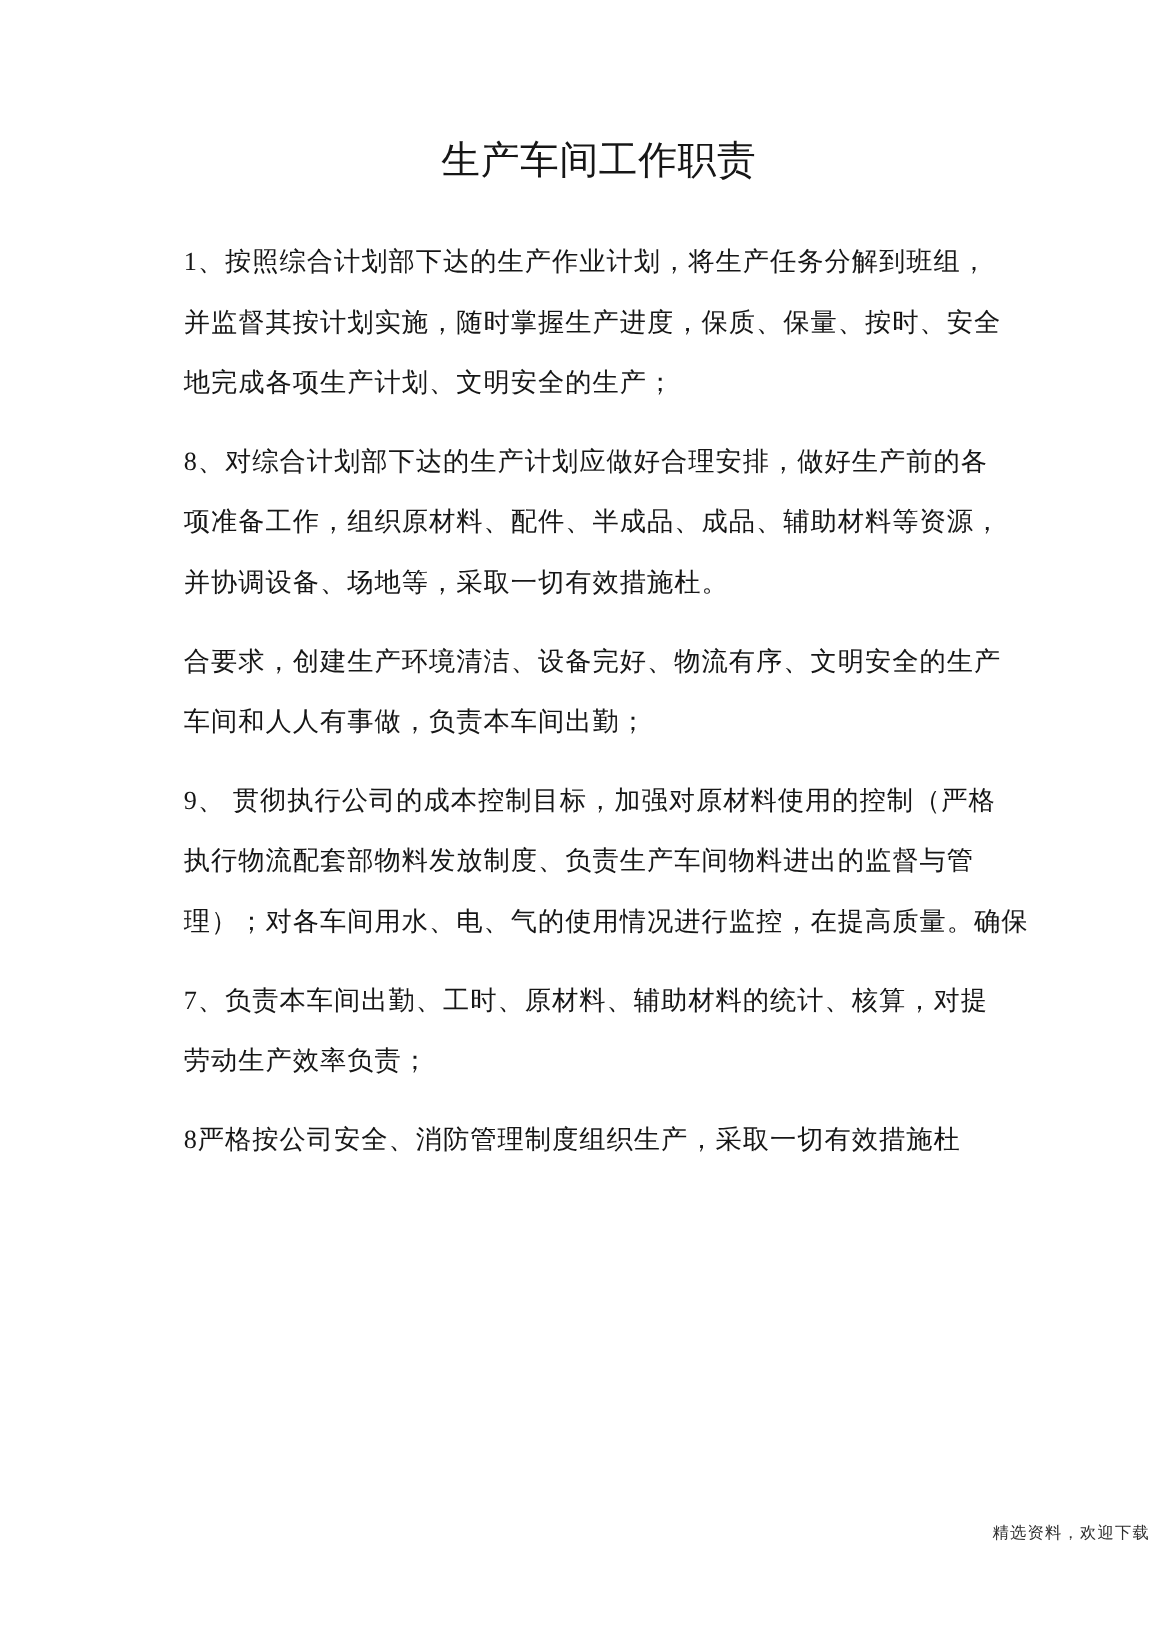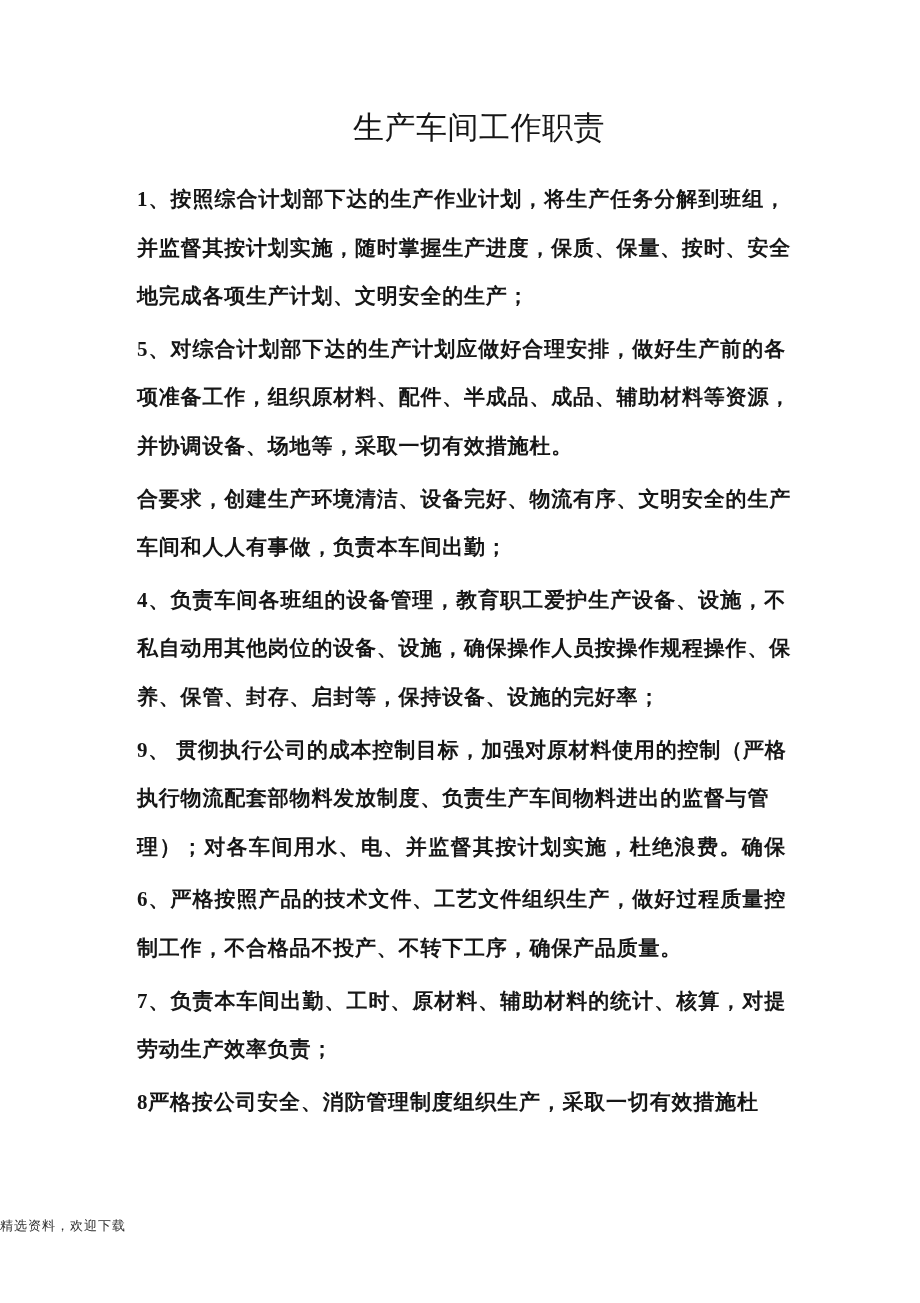--- a/index.html
+++ b/index.html
@@ -32,39 +32,38 @@
   .doc-body {
     position: absolute;
     top: 171px;
     left: 133px;
     width: 657px;
     font-size: 21px;
     line-height: 48.6px;
     letter-spacing: 0.8px;
   }
   .doc-body p {
-    margin: 4px;
+    margin: 14px;
     padding: 0;
-    font-weight: bold;
   }
   .line {
     display: block;
     white-space: nowrap;
   }
   
   .line.j {
     text-align: justify;
     text-align-last: justify;
   }
   .doc-footer {
     position: absolute;
     top: 1217px;
     left: 0;
     width: 100%;
-    text-align: left;
+    text-align: right;
     font-size: 13px;
     color: #2e2e2e;
     letter-spacing: 1px;
   }
 </style>
 </head>
 <body>
 
 <div class="page">
 
@@ -72,46 +71,37 @@
 
   <div class="doc-body">
 
     <p>
       <span class="line j">1、按照综合计划部下达的生产作业计划，将生产任务分解到班组，</span>
       <span class="line j">并监督其按计划实施，随时掌握生产进度，保质、保量、按时、安全</span>
       <span class="line">地完成各项生产计划、文明安全的生产；</span>
     </p>
 
     <p>
-      <span class="line j">5、对综合计划部下达的生产计划应做好合理安排，做好生产前的各</span>
+      <span class="line j">8、对综合计划部下达的生产计划应做好合理安排，做好生产前的各</span>
       <span class="line j">项准备工作，组织原材料、配件、半成品、成品、辅助材料等资源，</span>
       <span class="line">并协调设备、场地等，采取一切有效措施杜。</span>
     </p>
 
     <p>
       <span class="line j">合要求，创建生产环境清洁、设备完好、物流有序、文明安全的生产</span>
       <span class="line">车间和人人有事做，负责本车间出勤；</span>
     </p>
 
-    <p>
-      <span class="line j">4、负责车间各班组的设备管理，教育职工爱护生产设备、设施，不</span>
-      <span class="line j">私自动用其他岗位的设备、设施，确保操作人员按操作规程操作、保</span>
-      <span class="line">养、保管、封存、启封等，保持设备、设施的完好率；</span>
-    </p>
 
     <p>
       <span class="line j">9、 贯彻执行公司的成本控制目标，加强对原材料使用的控制（严格</span>
       <span class="line">执行物流配套部物料发放制度、负责生产车间物料进出的监督与管</span>
-      <span class="line j">理）；对各车间用水、电、并监督其按计划实施，杜绝浪费。确保</span>
+      <span class="line j">理）；对各车间用水、电、气的使用情况进行监控，在提高质量。确保</span>
     </p>
 
-    <p>
-      <span class="line j">6、严格按照产品的技术文件、工艺文件组织生产，做好过程质量控</span>
-      <span class="line">制工作，不合格品不投产、不转下工序，确保产品质量。</span>
-    </p>
 
     <p>
       <span class="line j">7、负责本车间出勤、工时、原材料、辅助材料的统计、核算，对提</span>
       <span class="line">劳动生产效率负责；</span>
     </p>
 
     <p>
       <span class="line">8严格按公司安全、消防管理制度组织生产，采取一切有效措施杜</span>
     </p>
 

